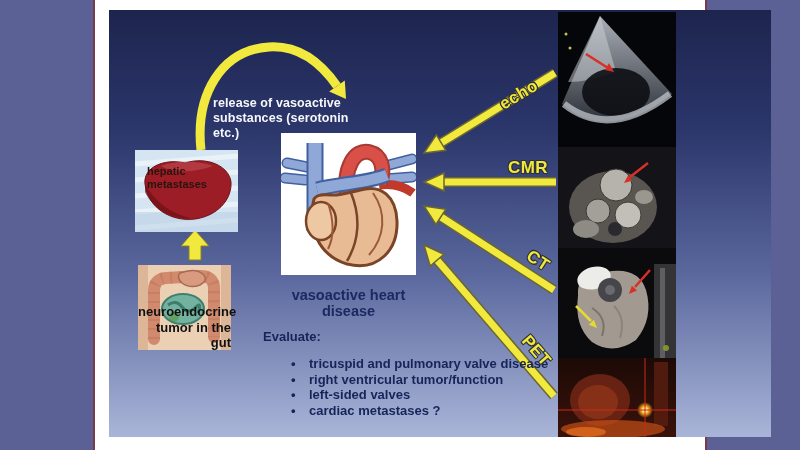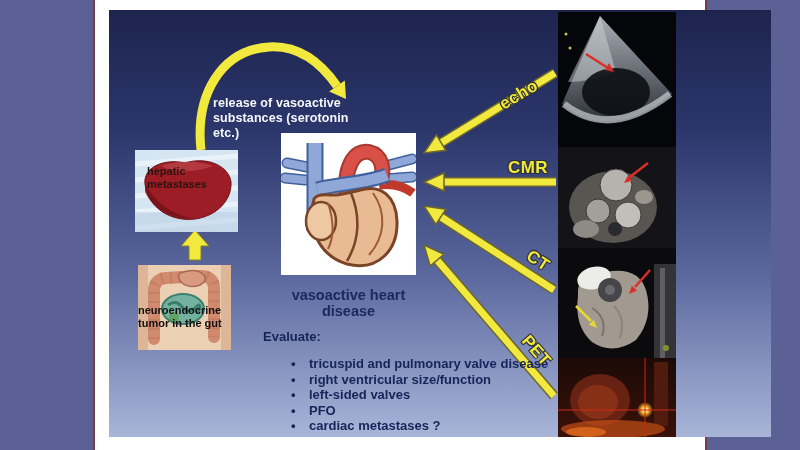--- a/index.html
+++ b/index.html
@@ -31,22 +31,22 @@
   .liver-fig{left:26px;top:140px;width:103px;height:82px;padding-left:32px;}
   .liver-fig svg{position:absolute;left:0;top:0;}
   .liver-label{
     position:absolute;left:12px;top:15px;width:78px;
     color:#2a1410;font-size:11px;font-weight:700;line-height:1.15;
   }
 
   .gut-fig{left:29px;top:255px;width:93px;height:85px;}
   .gut-fig svg{position:absolute;left:0;top:0;}
   .gut-label{
-    position:absolute;left:0;top:39px;width:93px;text-align:left;
-    color:#101010;font-size:11px;font-weight:700;line-height:1.2;
+    position:absolute;left:0;top:39px;width:93px;text-align:right;
+    color:#101010;font-size:13px;font-weight:700;line-height:1.2;
   }
 
   .heart-box{left:172px;top:123px;width:135px;height:142px;background:#fff;}
   .heart-caption{
     left:167px;top:277px;width:145px;text-align:center;
     color:#1a2960;font-size:14.5px;font-weight:600;
   }
 
   .evaluate{left:154px;top:319px;width:290px;color:#17245a;font-size:13px;font-weight:700;}
   .evaluate-title{margin:0 0 12px 0;}
@@ -178,23 +178,22 @@
           <path d="M92 60 C106 80 104 104 88 122" fill="none" stroke="#9a5a36" stroke-width="2"></path>
           <path d="M47 70 C53 88 53 104 47 116" fill="none" stroke="#9a5a36" stroke-width="2"></path>
         </svg>
       </div>
       <div class="heart-caption">vasoactive heart disease</div>
 
       <div class="evaluate">
         <div class="evaluate-title">Evaluate:</div>
         <ul>
           <li>tricuspid and pulmonary valve disease</li>
-          <li>right ventricular size/function</li>
+          <li>right ventricular tumor/function</li>
           <li>left-sided valves</li>
-          <li>PFO</li>
           <li>cardiac metastases ?</li>
         </ul>
       </div>
 
       <div class="mod-label" id="lab-echo">echo</div>
       <div class="mod-label" id="lab-cmr">CMR</div>
       <div class="mod-label" id="lab-ct">CT</div>
       <div class="mod-label" id="lab-pet">PET</div>
 
       <div class="mimg" id="img-echo">

